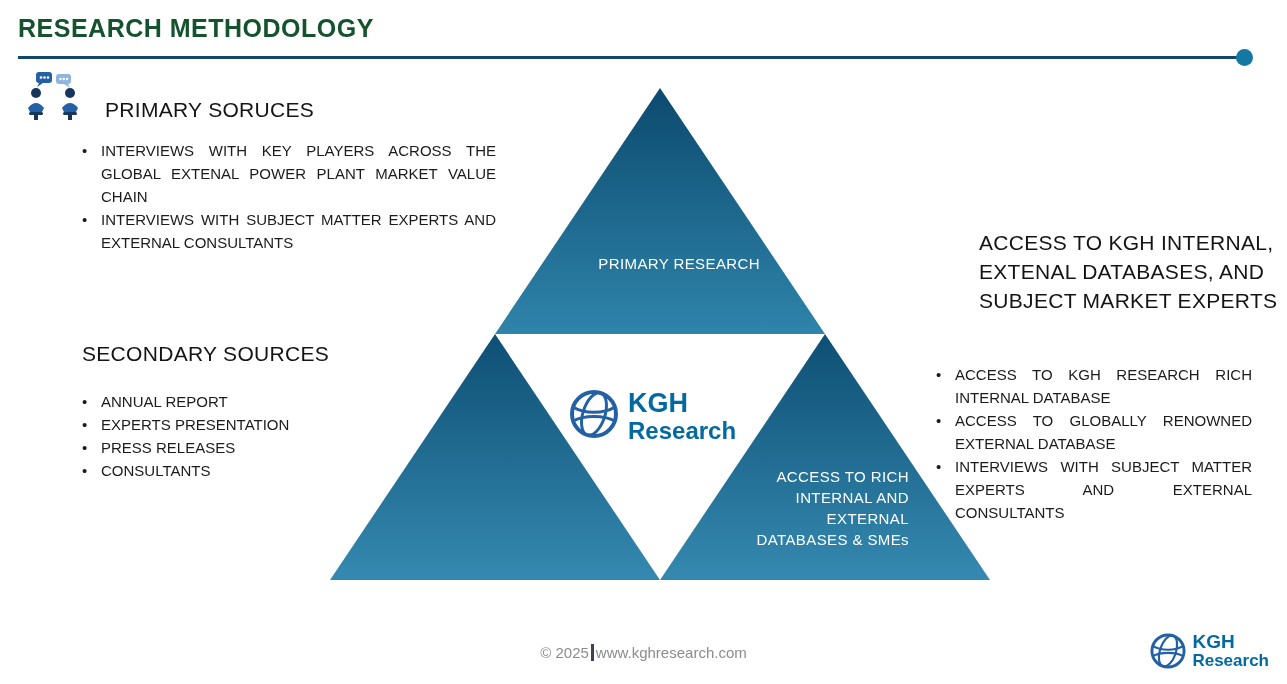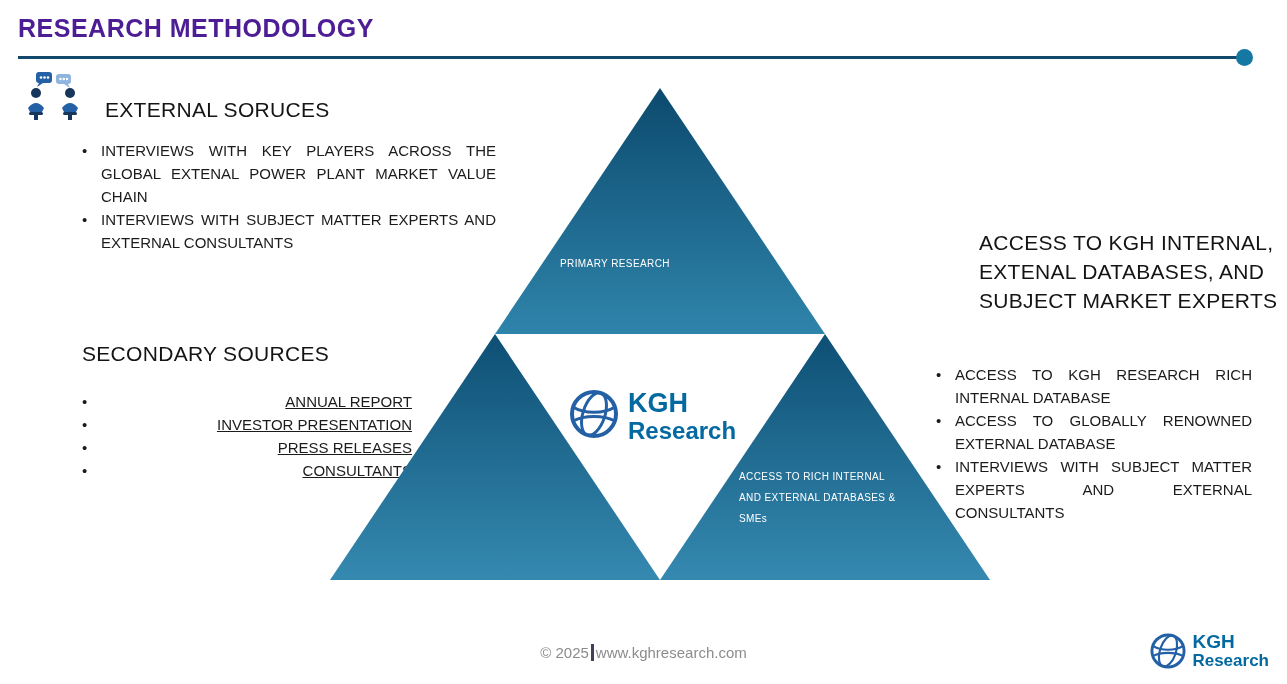--- a/index.html
+++ b/index.html
@@ -3,21 +3,21 @@
 <meta charset="utf-8">
 <style>
   html,body{margin:0;padding:0;}
   body{
     width:1287px;height:684px;position:relative;overflow:hidden;
     background:#ffffff;font-family:"Liberation Sans",sans-serif;color:#1b1b1b;
   }
   
   .page-title{
     position:absolute;left:18px;top:14px;
-    font-size:25px;font-weight:600;letter-spacing:.5px;color:#4c1d95;
+    font-size:25px;font-weight:600;letter-spacing:.5px;color:#14532d;
   }
   .title-rule{
     position:absolute;left:18px;top:56px;width:1220px;height:3px;
     background:#12486a;
   }
   .title-dot{
     position:absolute;left:1236px;top:49px;width:17px;height:17px;border-radius:50%;
     background:#1578a2;
   }
   
@@ -25,34 +25,34 @@
   .primary-heading{position:absolute;left:105px;top:98px;}
   .secondary-heading{position:absolute;left:82px;top:342px;}
   .access-heading{position:absolute;left:955px;top:228px;width:300px;line-height:29px;margin-left:24px;}
   .bullet-list{position:absolute;display:flex;flex-direction:column;gap:0;}
   .primary-bullets{left:82px;top:139px;width:414px;}
   .secondary-bullets{left:82px;top:390px;width:330px;}
   .access-bullets{left:936px;top:363px;width:316px;}
   .bullet-item{display:flex;font-size:15px;line-height:23px;color:#1b1b1b;}
   .bullet-item .marker{width:19px;flex:0 0 19px;}
   .bullet-item .txt{flex:1;text-align:justify;}
-  .secondary-bullets .bullet-item .txt{text-align:right;text-decoration:underline;}
+  .secondary-bullets .bullet-item .txt{text-align:left;}
   
   .people-icon{position:absolute;left:22px;top:70px;width:62px;height:50px;}
   
   .pyramid{position:absolute;left:330px;top:88px;width:660px;height:492px;}
   .tri{position:absolute;width:330px;height:246px;
     clip-path:polygon(50% 0,0 100%,100% 100%);
     background:linear-gradient(180deg,#0c4a6e 0%,#2f84ab 100%);}
   .tri-top{left:165px;top:0;}
   .tri-left{left:0;top:246px;background:linear-gradient(180deg,#0e4f74 0%,#3589b0 100%);}
   .tri-right{left:330px;top:246px;background:linear-gradient(180deg,#0e4f74 0%,#3589b0 100%);}
   .tri-label{
-    position:absolute;color:#ffffff;text-align:left;
-    font-size:10px;letter-spacing:.4px;line-height:24px;
+    position:absolute;color:#ffffff;text-align:right;
+    font-size:15px;letter-spacing:.4px;line-height:24px;
   }
   .lbl-primary{left:230px;top:164px;width:200px;}
   .lbl-secondary{left:67px;top:408px;width:200px;}
   .lbl-access{left:409px;top:378px;width:170px;line-height:21px;}
   
   .center-logo{position:absolute;left:238px;top:300px;display:flex;align-items:flex-start;gap:8px;}
   .center-logo .globe{width:52px;height:52px;}
   .logo-text{display:flex;flex-direction:column;color:#0369a1;font-weight:700;line-height:1.0;}
   .center-logo .logo-text{padding-top:2px;}
   .center-logo .l1{font-size:27px;}
@@ -89,41 +89,41 @@
   <circle cx="14" cy="23" r="5" fill="#16365c"></circle>
   <path d="M6 38 q8 -10 16 0 l-2 4 h-12 Z" fill="#2360a5"></path>
   <rect x="7" y="42" width="14" height="3" rx="1.5" fill="#16365c"></rect>
   <rect x="12" y="44" width="4" height="6" fill="#16365c"></rect>
   <circle cx="48" cy="23" r="5" fill="#16365c"></circle>
   <path d="M40 38 q8 -10 16 0 l-2 4 h-12 Z" fill="#2360a5"></path>
   <rect x="41" y="42" width="14" height="3" rx="1.5" fill="#16365c"></rect>
   <rect x="46" y="44" width="4" height="6" fill="#16365c"></rect>
 </svg>
 
-<div class="blk-heading primary-heading">EXTERNAL SORUCES</div>
+<div class="blk-heading primary-heading">PRIMARY SORUCES</div>
 <div class="bullet-list primary-bullets">
   <div class="bullet-item">
     <span class="marker">•</span>
     <span class="txt">INTERVIEWS WITH KEY PLAYERS ACROSS THE GLOBAL EXTENAL POWER PLANT MARKET VALUE CHAIN</span>
   </div>
   <div class="bullet-item">
     <span class="marker">•</span>
     <span class="txt">INTERVIEWS WITH SUBJECT MATTER EXPERTS AND EXTERNAL CONSULTANTS</span>
   </div>
 </div>
 
 <div class="blk-heading secondary-heading">SECONDARY SOURCES</div>
 <div class="bullet-list secondary-bullets">
   <div class="bullet-item">
     <span class="marker">•</span>
     <span class="txt">ANNUAL REPORT</span>
   </div>
   <div class="bullet-item">
     <span class="marker">•</span>
-    <span class="txt">INVESTOR PRESENTATION</span>
+    <span class="txt">EXPERTS PRESENTATION</span>
   </div>
   <div class="bullet-item">
     <span class="marker">•</span>
     <span class="txt">PRESS RELEASES</span>
   </div>
   <div class="bullet-item">
     <span class="marker">•</span>
     <span class="txt">CONSULTANTS</span>
   </div>
 </div>

